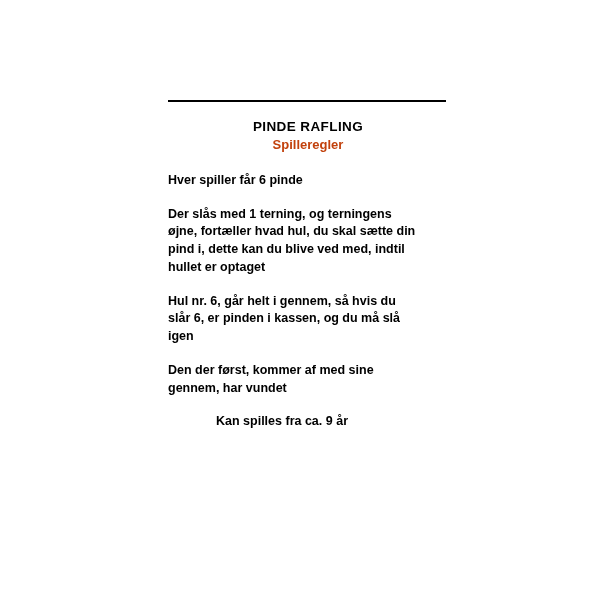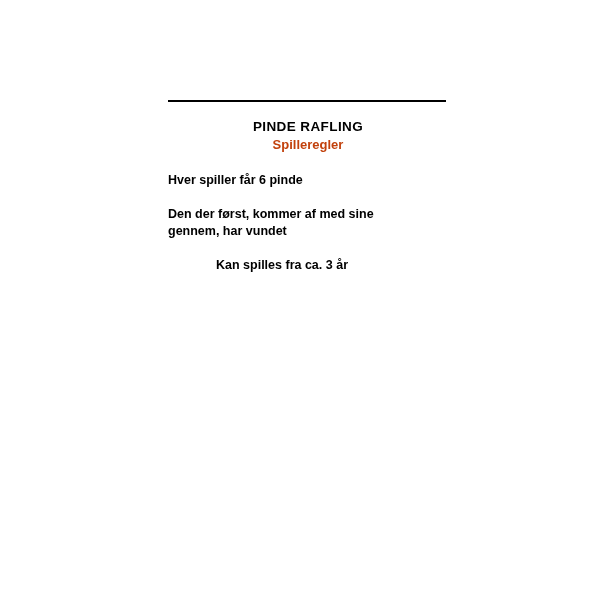--- a/index.html
+++ b/index.html
@@ -73,21 +73,23 @@
 
     <div class="rule"></div>
 
     <div class="title-block">
       <div class="doc-title">PINDE RAFLING</div>
       <div class="doc-subtitle">Spilleregler</div>
     </div>
 
     <p class="para">Hver spiller får 6 pinde</p>
 
+    <p class="para">Der slås med 1 terning, og terningens øjne, fortæller hvad hul, du skal sætte din pind i, dette kan du blive ved med, indtil hullet er optaget</p>
 
 
+    <p class="para">Hul nr. 6, går helt i gennem, så hvis du slår  6, er pinden i kassen, og du må slå igen</p>
 
     <p class="para">Den der først, kommer af med sine gennem, har vundet</p>
 
-    <p class="para closing">Kan spilles fra ca. 3 år</p>
+    <p class="para closing">Kan spilles fra ca. 9 år</p>
 
   </div>
 </div>
 
 </body></html>

